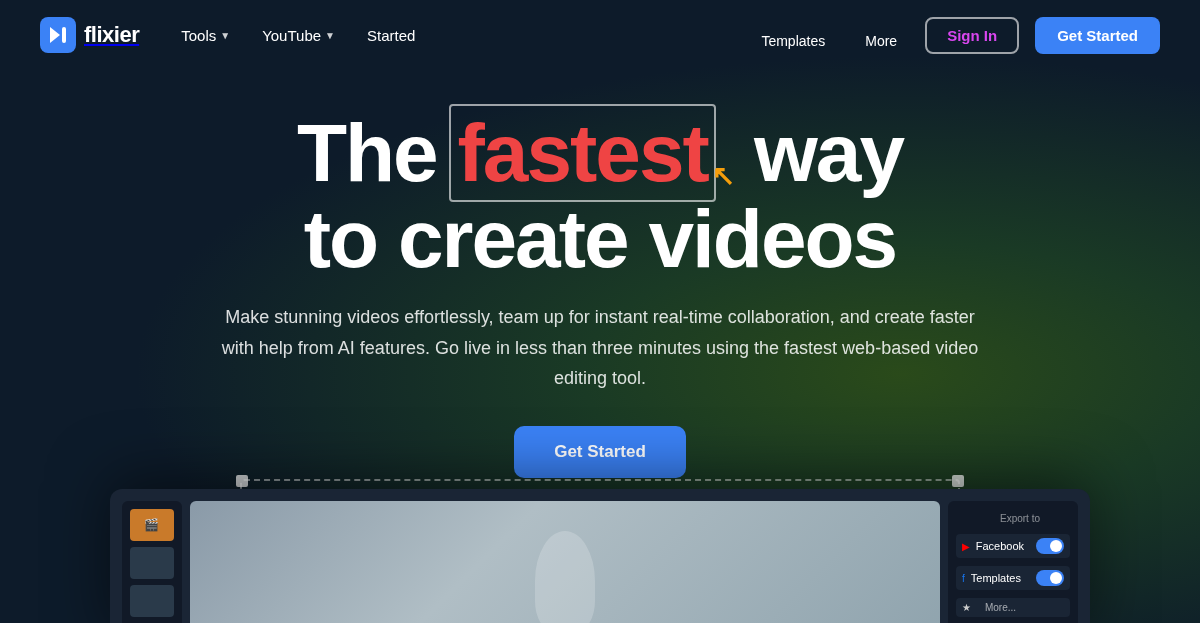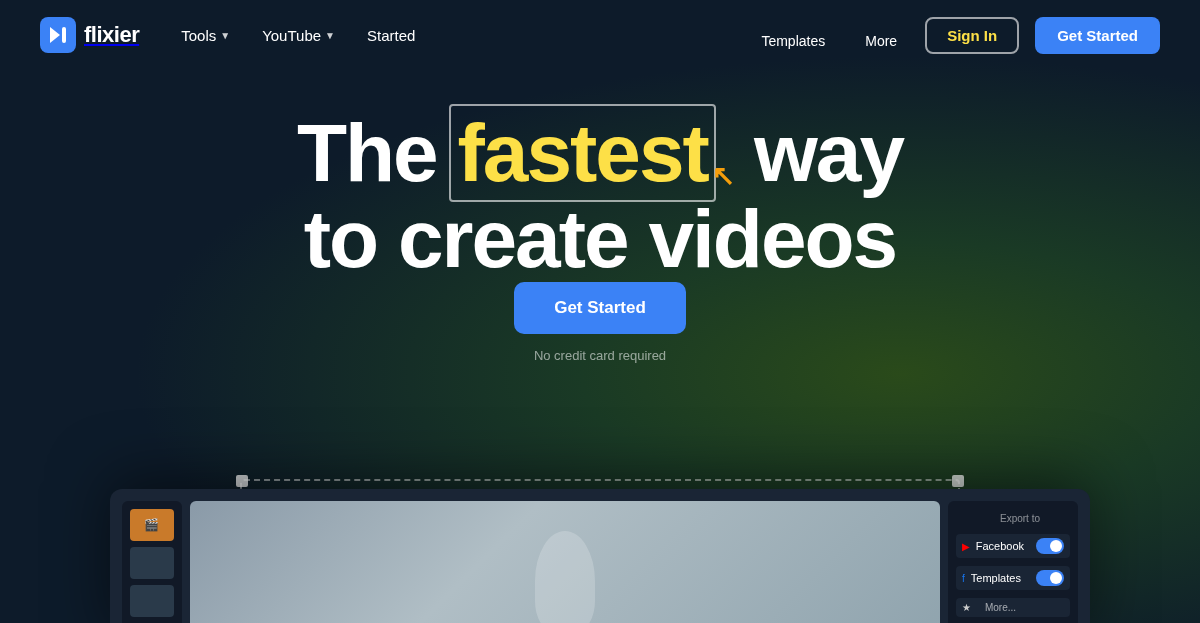--- a/index.html
+++ b/index.html
@@ -93,21 +93,21 @@
     .nav-link {
       color: #ffffff;
       font-size: 14px;
       font-weight: 500;
       text-decoration: none;
       padding: 6px 12px;
       margin-top: 12px;
     }
 
     .btn-signin {
-      color: #fde047;
+      color: #d946ef;
       font-size: 15px;
       font-weight: 600;
       border: 2px solid rgba(255,255,255,0.6);
       background: transparent;
       border-radius: 8px;
       padding: 8px 20px;
       cursor: pointer;
     }
 
     .btn-get-started-nav {
@@ -141,21 +141,21 @@
       display: block;
     }
 
     .hero-title-line2 {
       display: block;
     }
 
     .fastest-wrapper {
       display: inline-block;
       position: relative;
-      color: #fde047;
+      color: #ef4444;
     }
 
     .fastest-border {
       position: absolute;
       inset: -6px -8px;
       border: 2px solid rgba(255,255,255,0.6);
       border-radius: 4px;
       pointer-events: none;
     }
 
@@ -364,20 +364,21 @@
 </nav>
 
 <section class="hero">
   <h1 class="hero-title">
     <span class="hero-title-line1">
       <span>The </span><span class="fastest-wrapper"><span>fastest</span><div class="fastest-border"></div></span><span class="cursor-icon">↖</span><span> way</span>
     </span>
     <span class="hero-title-line2">to create videos</span>
   </h1>
 
+  <p class="hero-subtitle">Make stunning videos effortlessly, team up for instant real-time collaboration, and create faster with help from AI features. Go live in less than three minutes using the fastest web-based video editing tool.</p>
 
   <button class="btn-get-started-hero">Get Started</button>
 
   <p class="no-credit">No credit card required</p>
 </section>
 
 <div class="editor-mockup" style="bottom: -20px; position: absolute;">
 
   <div style="position: absolute; top: -10px; left: 130px; right: 130px; bottom: 0; border: 2px dashed rgba(255,255,255,0.5); border-radius: 4px; pointer-events: none;">
     <div style="position: absolute; width: 12px; height: 12px; background: rgba(255,255,255,0.8); border-radius: 2px; top: -6px; left: -6px;"></div>

